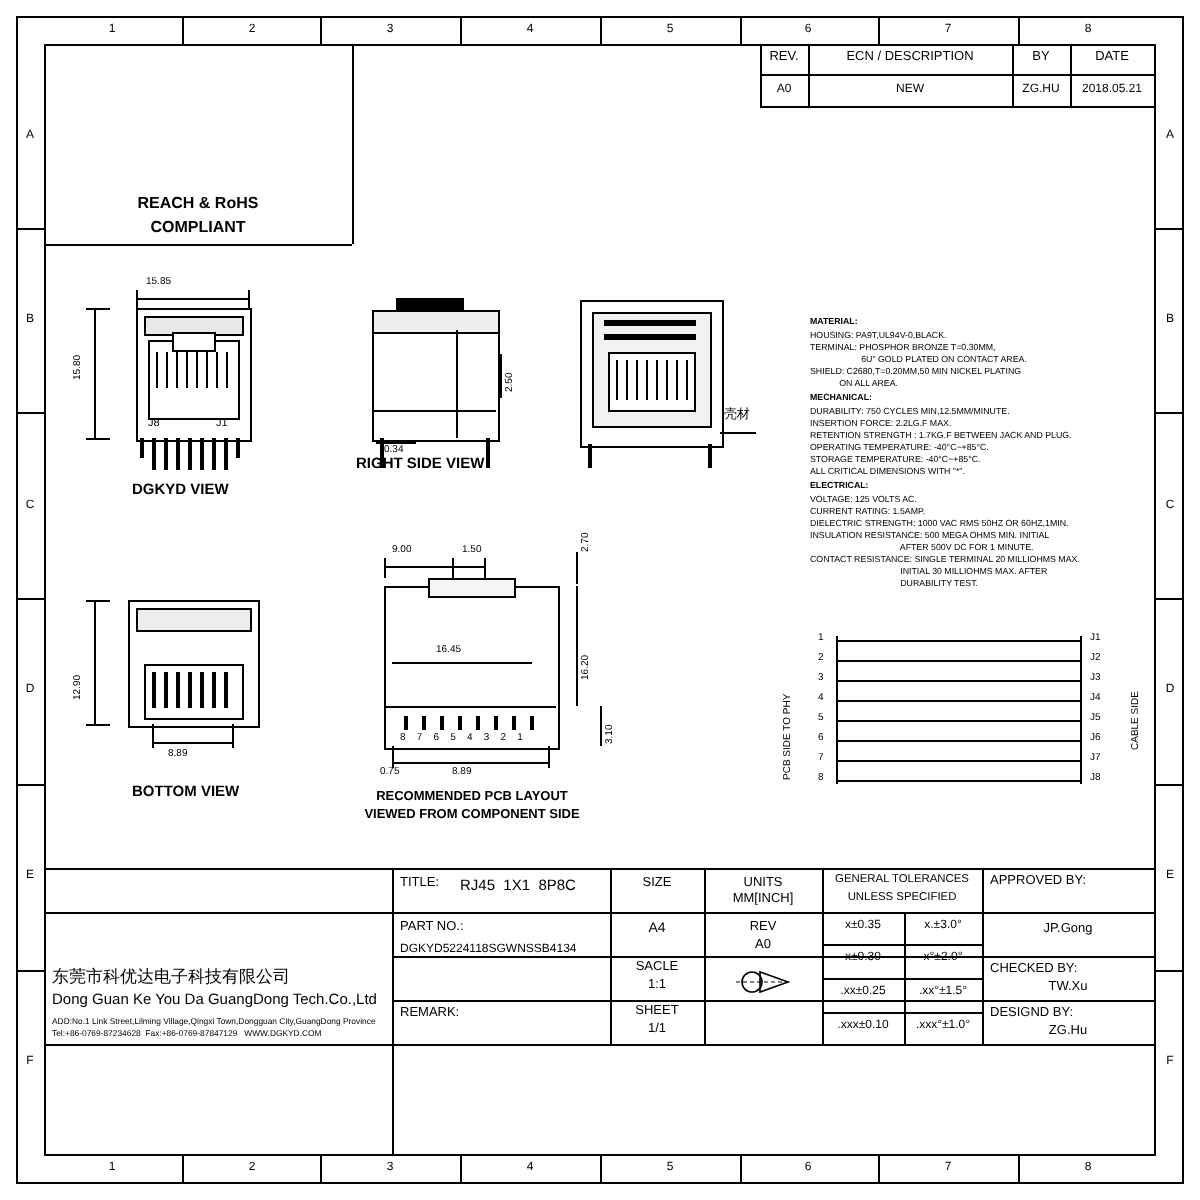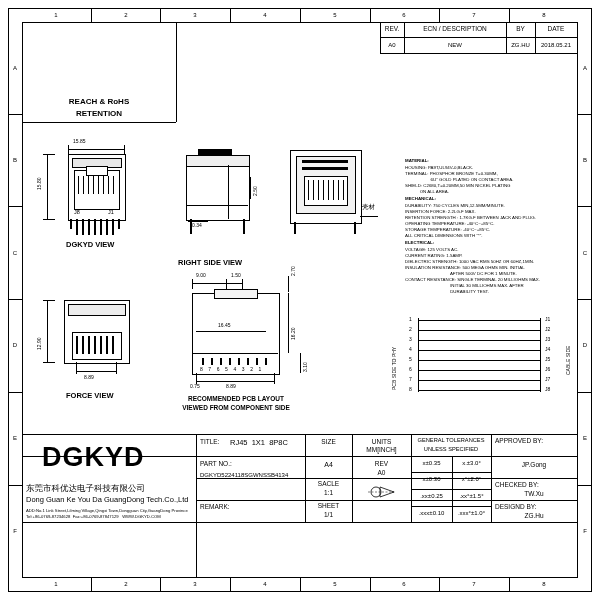--- a/index.html
+++ b/index.html
@@ -101,21 +101,21 @@
   <div class="zone" style="left:580px;top:65px;">A</div>
   <div class="zone" style="left:580px;top:157px;">B</div>
   <div class="zone" style="left:580px;top:250px;">C</div>
   <div class="zone" style="left:580px;top:342px;">D</div>
   <div class="zone" style="left:580px;top:435px;">E</div>
   <div class="zone" style="left:580px;top:528px;">F</div>
 
   <div class="ln h" style="left:22px;top:122px;width:154px;"></div>
   <div class="ln v" style="left:176px;top:22px;height:100px;"></div>
   <div class="txt c b" style="left:28px;top:98px;width:142px;font-size:8px;">REACH &amp; RoHS</div>
-  <div class="txt c b" style="left:28px;top:110px;width:142px;font-size:8px;">RETENTION</div>
+  <div class="txt c b" style="left:28px;top:110px;width:142px;font-size:8px;">COMPLIANT</div>
 
   <div class="ln h" style="left:380px;top:37px;width:197px;"></div>
   <div class="ln h" style="left:380px;top:53px;width:197px;"></div>
   <div class="ln v" style="left:380px;top:22px;height:31px;"></div>
   <div class="ln v" style="left:404px;top:22px;height:31px;"></div>
   <div class="ln v" style="left:506px;top:22px;height:31px;"></div>
   <div class="ln v" style="left:535px;top:22px;height:31px;"></div>
 
   <div class="txt c" style="left:380px;top:26px;width:24px;font-size:6.5px;">REV.</div>
   <div class="txt c" style="left:404px;top:26px;width:102px;font-size:6.5px;">ECN / DESCRIPTION</div>
@@ -174,21 +174,21 @@
   <div class="ln h" style="left:186px;top:205px;width:62px;"></div>
 
   <div class="dim" style="left:252px;top:196px;transform:rotate(-90deg);transform-origin:left top;">2.50</div>
   <div class="ln v" style="left:250px;top:177px;height:22px;"></div>
   <div class="dim" style="left:192px;top:222px;">0.34</div>
   <div class="ln h" style="left:188px;top:221px;width:20px;"></div>
 
   <div class="fill" style="left:190px;top:219px;width:2px;height:15px;"></div>
   <div class="fill" style="left:243px;top:219px;width:2px;height:15px;"></div>
 
-  <div class="txt b" style="left:178px;top:259px;font-size:7.5px;">RIGHT SIDE VIEW</div>
+  <div class="txt b" style="left:178px;top:228px;font-size:7.5px;">RIGHT SIDE VIEW</div>
 
   <div class="blk" style="left:290px;top:150px;width:70px;height:72px;"></div>
   <div class="blk" style="left:296px;top:156px;width:58px;height:56px;background:#f2f2f2;"></div>
   <div class="fill" style="left:302px;top:160px;width:46px;height:3px;"></div>
   <div class="fill" style="left:302px;top:167px;width:46px;height:3px;"></div>
   <div class="blk" style="left:304px;top:176px;width:42px;height:28px;"></div>
   <div class="fill" style="left:308px;top:180px;width:1px;height:20px;"></div>
   <div class="fill" style="left:313px;top:180px;width:1px;height:20px;"></div>
   <div class="fill" style="left:318px;top:180px;width:1px;height:20px;"></div>
   <div class="fill" style="left:323px;top:180px;width:1px;height:20px;"></div>
@@ -215,21 +215,21 @@
   <div class="fill" style="left:94px;top:336px;width:2px;height:18px;"></div>
   <div class="fill" style="left:100px;top:336px;width:2px;height:18px;"></div>
   <div class="fill" style="left:106px;top:336px;width:2px;height:18px;"></div>
   <div class="fill" style="left:112px;top:336px;width:2px;height:18px;"></div>
 
   <div class="ln h" style="left:76px;top:371px;width:40px;"></div>
   <div class="ln v" style="left:76px;top:362px;height:12px;"></div>
   <div class="ln v" style="left:116px;top:362px;height:12px;"></div>
   <div class="dim" style="left:84px;top:374px;">8.89</div>
 
-  <div class="txt b" style="left:66px;top:392px;font-size:7.5px;">FORCE VIEW</div>
+  <div class="txt b" style="left:66px;top:392px;font-size:7.5px;">BOTTOM VIEW</div>
 
   <div class="dim" style="left:196px;top:272px;">9.00</div>
   <div class="ln h" style="left:192px;top:283px;width:34px;"></div>
   <div class="ln v" style="left:192px;top:279px;height:10px;"></div>
   <div class="ln v" style="left:226px;top:279px;height:10px;"></div>
   <div class="dim" style="left:231px;top:272px;">1.50</div>
   <div class="ln h" style="left:226px;top:283px;width:16px;"></div>
   <div class="ln v" style="left:242px;top:279px;height:10px;"></div>
 
   <div class="blk" style="left:192px;top:293px;width:86px;height:80px;"></div>
@@ -336,21 +336,20 @@
   <div class="ln v" style="left:491px;top:434px;height:88px;"></div>
   <div class="ln v" style="left:452px;top:456px;height:66px;"></div>
 
   <div class="ln h" style="left:411px;top:456px;width:80px;"></div>
   <div class="ln h" style="left:411px;top:472px;width:80px;"></div>
   <div class="ln h" style="left:411px;top:489px;width:80px;"></div>
   <div class="ln h" style="left:411px;top:506px;width:80px;"></div>
   <div class="ln h" style="left:491px;top:478px;width:86px;"></div>
   <div class="ln h" style="left:491px;top:500px;width:86px;"></div>
 
-  <div class="logo" style="left:42px;top:442px;font-size:27px;letter-spacing:1px;">DGKYD</div>
   <div class="txt" style="left:26px;top:484px;font-size:8.5px;">东莞市科优达电子科技有限公司</div>
   <div class="txt" style="left:26px;top:496px;font-size:7.5px;">Dong Guan Ke You Da GuangDong Tech.Co.,Ltd</div>
   <div class="txt" style="left:26px;top:509px;font-size:4.2px;">ADD:No.1 Link Street,Lilming Village,Qingxi Town,Dongguan City,GuangDong Province</div>
   <div class="txt" style="left:26px;top:515px;font-size:4.2px;">Tel:+86-0769-87234628  Fax:+86-0769-87847129   WWW.DGKYD.COM</div>
 
   <div class="txt" style="left:200px;top:439px;font-size:6.5px;">TITLE:</div>
   <div class="txt" style="left:230px;top:439px;font-size:7.5px;">RJ45  1X1  8P8C</div>
   <div class="txt" style="left:200px;top:461px;font-size:6.5px;">PART NO.:</div>
   <div class="txt" style="left:200px;top:472px;font-size:6px;">DGKYD5224118SGWNSSB4134</div>
   <div class="txt" style="left:200px;top:504px;font-size:6.5px;">REMARK:</div>

